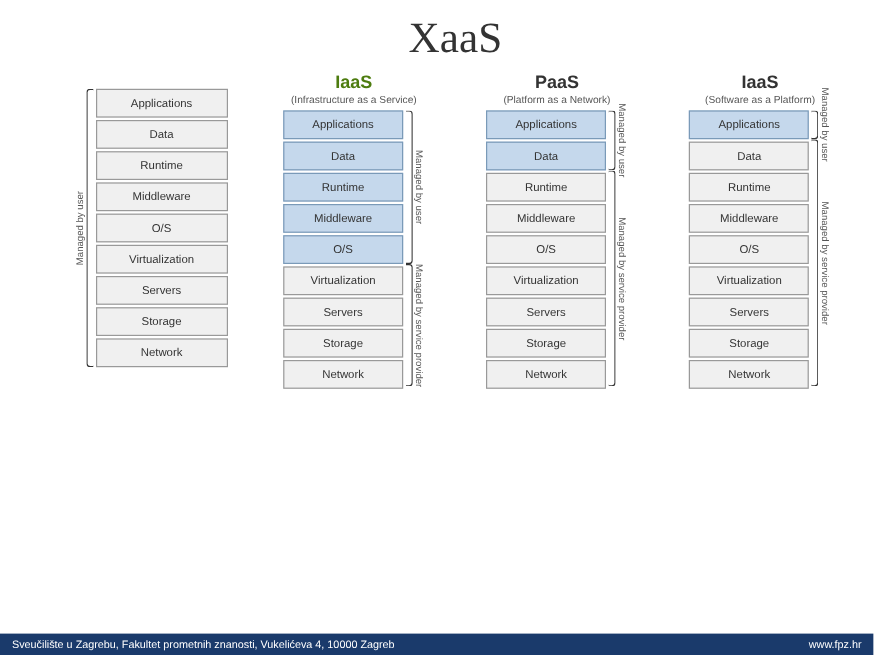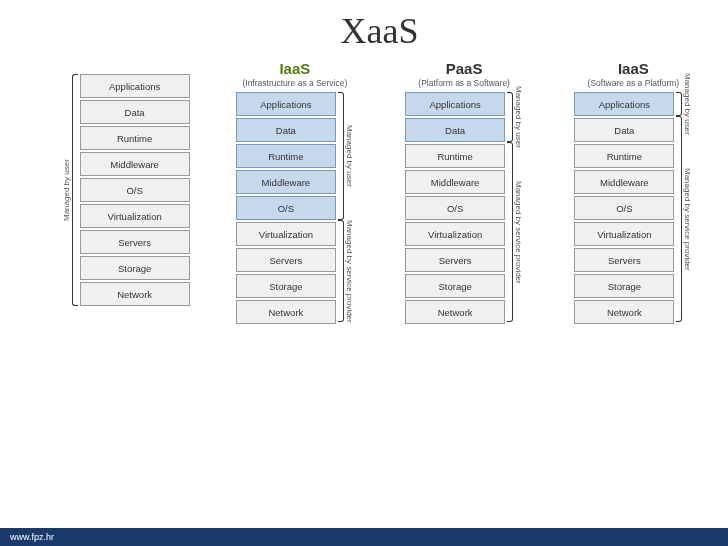--- a/index.html
+++ b/index.html
@@ -91,21 +91,21 @@
             </div>
             <div style="display: flex; align-items: stretch; gap: 1px;">
               <div style="width: 6px; height: 102px; border-top: 1.5px solid rgb(51, 51, 51); border-right: 1.5px solid rgb(51, 51, 51); border-bottom: 1.5px solid rgb(51, 51, 51); border-image: initial; border-left: none; border-top-right-radius: 3px; border-bottom-right-radius: 3px;"></div>
               <div style="writing-mode: vertical-rl; font-size: 8px; color: rgb(85, 85, 85); white-space: nowrap; display: flex; align-items: center; justify-content: center; height: 102px;">Managed by service provider</div>
             </div>
           </div>
         </div>
       </div>
       <div style="flex: 1 1 0%; display: flex; flex-direction: column; align-items: center; position: relative;">
         <div style="font-size: 15px; font-weight: bold; color: rgb(51, 51, 51); margin-bottom: 1px;">PaaS</div>
-        <div style="font-size: 8.5px; color: rgb(85, 85, 85); text-align: center; margin-bottom: 4px;">(Platform as a Software)</div>
+        <div style="font-size: 8.5px; color: rgb(85, 85, 85); text-align: center; margin-bottom: 4px;">(Platform as a Network)</div>
         <div style="display: flex; align-items: stretch; gap: 2px;">
           <div style="display: flex; flex-direction: column; gap: 2px;">
             <div style="width: 100px; height: 24px; border: 1px solid rgb(122, 154, 184); display: flex; align-items: center; justify-content: center; font-size: 9.5px; color: rgb(51, 51, 51); background: rgb(197, 216, 236);">Applications</div>
             <div style="width: 100px; height: 24px; border: 1px solid rgb(122, 154, 184); display: flex; align-items: center; justify-content: center; font-size: 9.5px; color: rgb(51, 51, 51); background: rgb(197, 216, 236);">Data</div>
             <div style="width: 100px; height: 24px; border: 1px solid rgb(153, 153, 153); display: flex; align-items: center; justify-content: center; font-size: 9.5px; color: rgb(51, 51, 51); background: rgb(240, 240, 240);">Runtime</div>
             <div style="width: 100px; height: 24px; border: 1px solid rgb(153, 153, 153); display: flex; align-items: center; justify-content: center; font-size: 9.5px; color: rgb(51, 51, 51); background: rgb(240, 240, 240);">Middleware</div>
             <div style="width: 100px; height: 24px; border: 1px solid rgb(153, 153, 153); display: flex; align-items: center; justify-content: center; font-size: 9.5px; color: rgb(51, 51, 51); background: rgb(240, 240, 240);">O/S</div>
             <div style="width: 100px; height: 24px; border: 1px solid rgb(153, 153, 153); display: flex; align-items: center; justify-content: center; font-size: 9.5px; color: rgb(51, 51, 51); background: rgb(240, 240, 240);">Virtualization</div>
             <div style="width: 100px; height: 24px; border: 1px solid rgb(153, 153, 153); display: flex; align-items: center; justify-content: center; font-size: 9.5px; color: rgb(51, 51, 51); background: rgb(240, 240, 240);">Servers</div>
             <div style="width: 100px; height: 24px; border: 1px solid rgb(153, 153, 153); display: flex; align-items: center; justify-content: center; font-size: 9.5px; color: rgb(51, 51, 51); background: rgb(240, 240, 240);">Storage</div>
@@ -147,14 +147,15 @@
               <div style="width: 6px; height: 206px; border-top: 1.5px solid rgb(51, 51, 51); border-right: 1.5px solid rgb(51, 51, 51); border-bottom: 1.5px solid rgb(51, 51, 51); border-image: initial; border-left: none; border-top-right-radius: 3px; border-bottom-right-radius: 3px;"></div>
               <div style="writing-mode: vertical-rl; font-size: 8px; color: rgb(85, 85, 85); white-space: nowrap; display: flex; align-items: center; justify-content: center; height: 206px;">Managed by service provider</div>
             </div>
           </div>
         </div>
       </div>
     </div>
 </div>
 
 <footer>
+  <span>Sveučilište u Zagrebu, Fakultet prometnih znanosti, Vukelićeva 4, 10000 Zagreb</span>
   <span>www.fpz.hr</span>
 </footer>
 
 </body></html>

